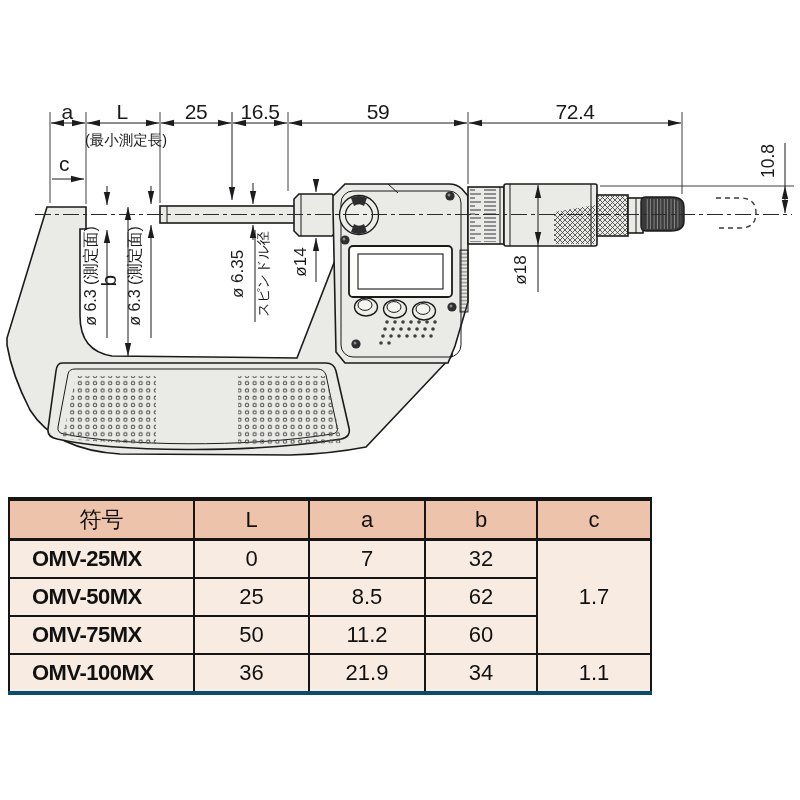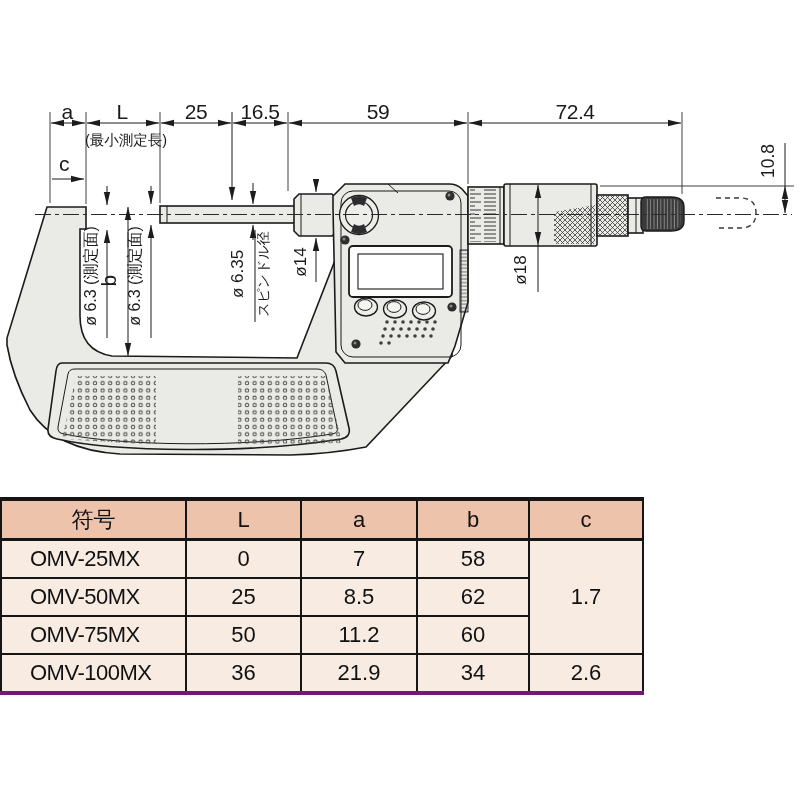--- a/index.html
+++ b/index.html
@@ -10,28 +10,28 @@
   .dts{font-size:14.5px;text-anchor:middle;}
   .rot{font-size:16px;text-anchor:middle;}
   .rots{font-size:14px;text-anchor:middle;}
   .dim{stroke:#1c1c1c;stroke-width:1;fill:none;}
   .ext{stroke:#2a2a2a;stroke-width:0.9;fill:none;}
   .part{fill:#eaeae6;stroke:#1b1b1b;stroke-width:1.6;}
   .part2{fill:#ededea;stroke:#1b1b1b;stroke-width:1.3;}
   .thin{stroke:#1b1b1b;stroke-width:1;fill:none;}
   .cl{stroke:#2a2a2a;stroke-width:1;stroke-dasharray:16 4 4 4;fill:none;}
   
-  .spec-table{position:absolute;left:0;top:497px;border-collapse:collapse;
+  .spec-table{position:absolute;left:8px;top:497px;border-collapse:collapse;
               background:#f8ebe1;}
   .spec-table th,.spec-table td{border:2px solid #151515;font-size:22px;color:#111;}
   .spec-table th{background:#eec3ab;font-weight:400;height:35px;
                  border-top:4px solid #151515;border-bottom:3px solid #151515;}
   .spec-table td{height:34px;text-align:center;font-weight:400;background:#f8ebe1;}
-  .spec-table td.model{font-weight:400;text-align:left;padding-left:28px;letter-spacing:-0.5px;}
-  .spec-table tr:last-child td{border-bottom:4px solid #701a75;}
+  .spec-table td.model{font-weight:700;text-align:left;padding-left:22px;letter-spacing:-0.5px;}
+  .spec-table tr:last-child td{border-bottom:4px solid #0c4a6e;}
   .col-sym{width:181px}.col-l{width:111px}.col-a{width:112px}.col-b{width:108px}.col-c{width:110px}
   .hdr-letter{font-size:24px;}
 </style>
 </head>
 <body>
 
 <div id="stage">
 
 <svg width="800" height="497" viewBox="0 0 800 497">
   <defs>
@@ -241,38 +241,38 @@
       <th class="col-a hdr-letter">a</th>
       <th class="col-b hdr-letter">b</th>
       <th class="col-c hdr-letter">c</th>
     </tr>
   </thead>
   <tbody>
     <tr>
       <td class="model">OMV-25MX</td>
       <td>0</td>
       <td>7</td>
-      <td>58</td>
+      <td>32</td>
       <td rowspan="3">1.7</td>
     </tr>
     <tr>
       <td class="model">OMV-50MX</td>
       <td>25</td>
       <td>8.5</td>
       <td>62</td>
     </tr>
     <tr>
       <td class="model">OMV-75MX</td>
       <td>50</td>
       <td>11.2</td>
       <td>60</td>
     </tr>
     <tr>
       <td class="model">OMV-100MX</td>
       <td>36</td>
       <td>21.9</td>
       <td>34</td>
-      <td>2.6</td>
+      <td>1.1</td>
     </tr>
   </tbody>
 </table>
 
 </div>
 
 </body></html>

